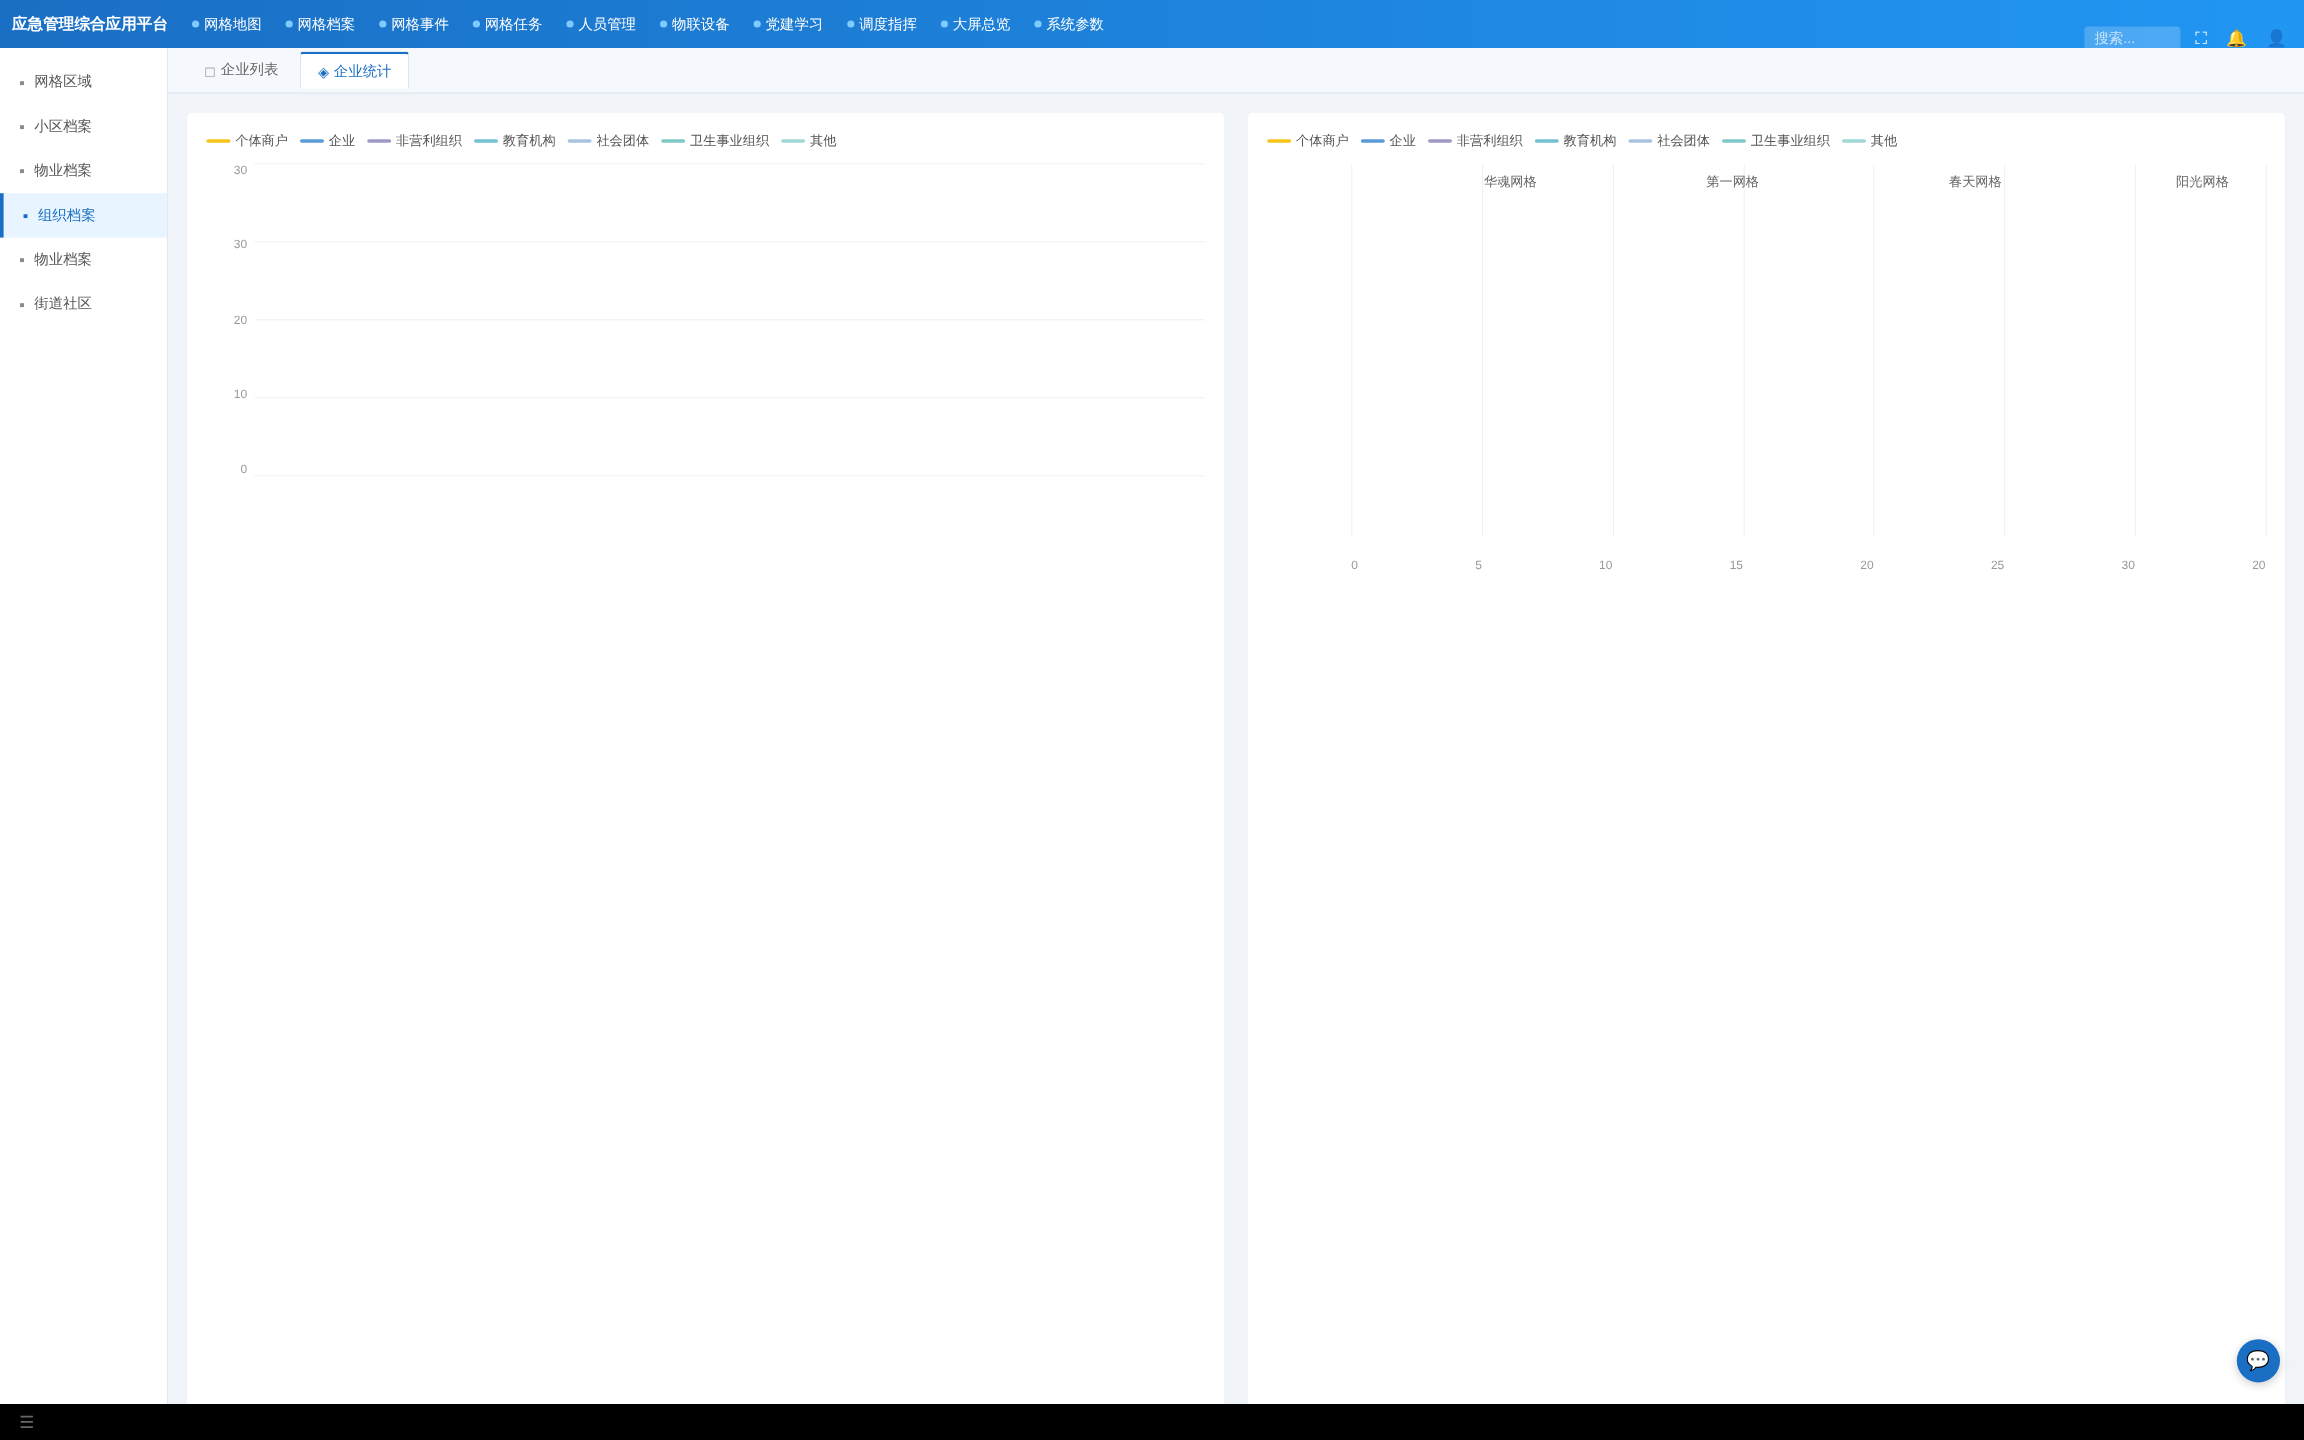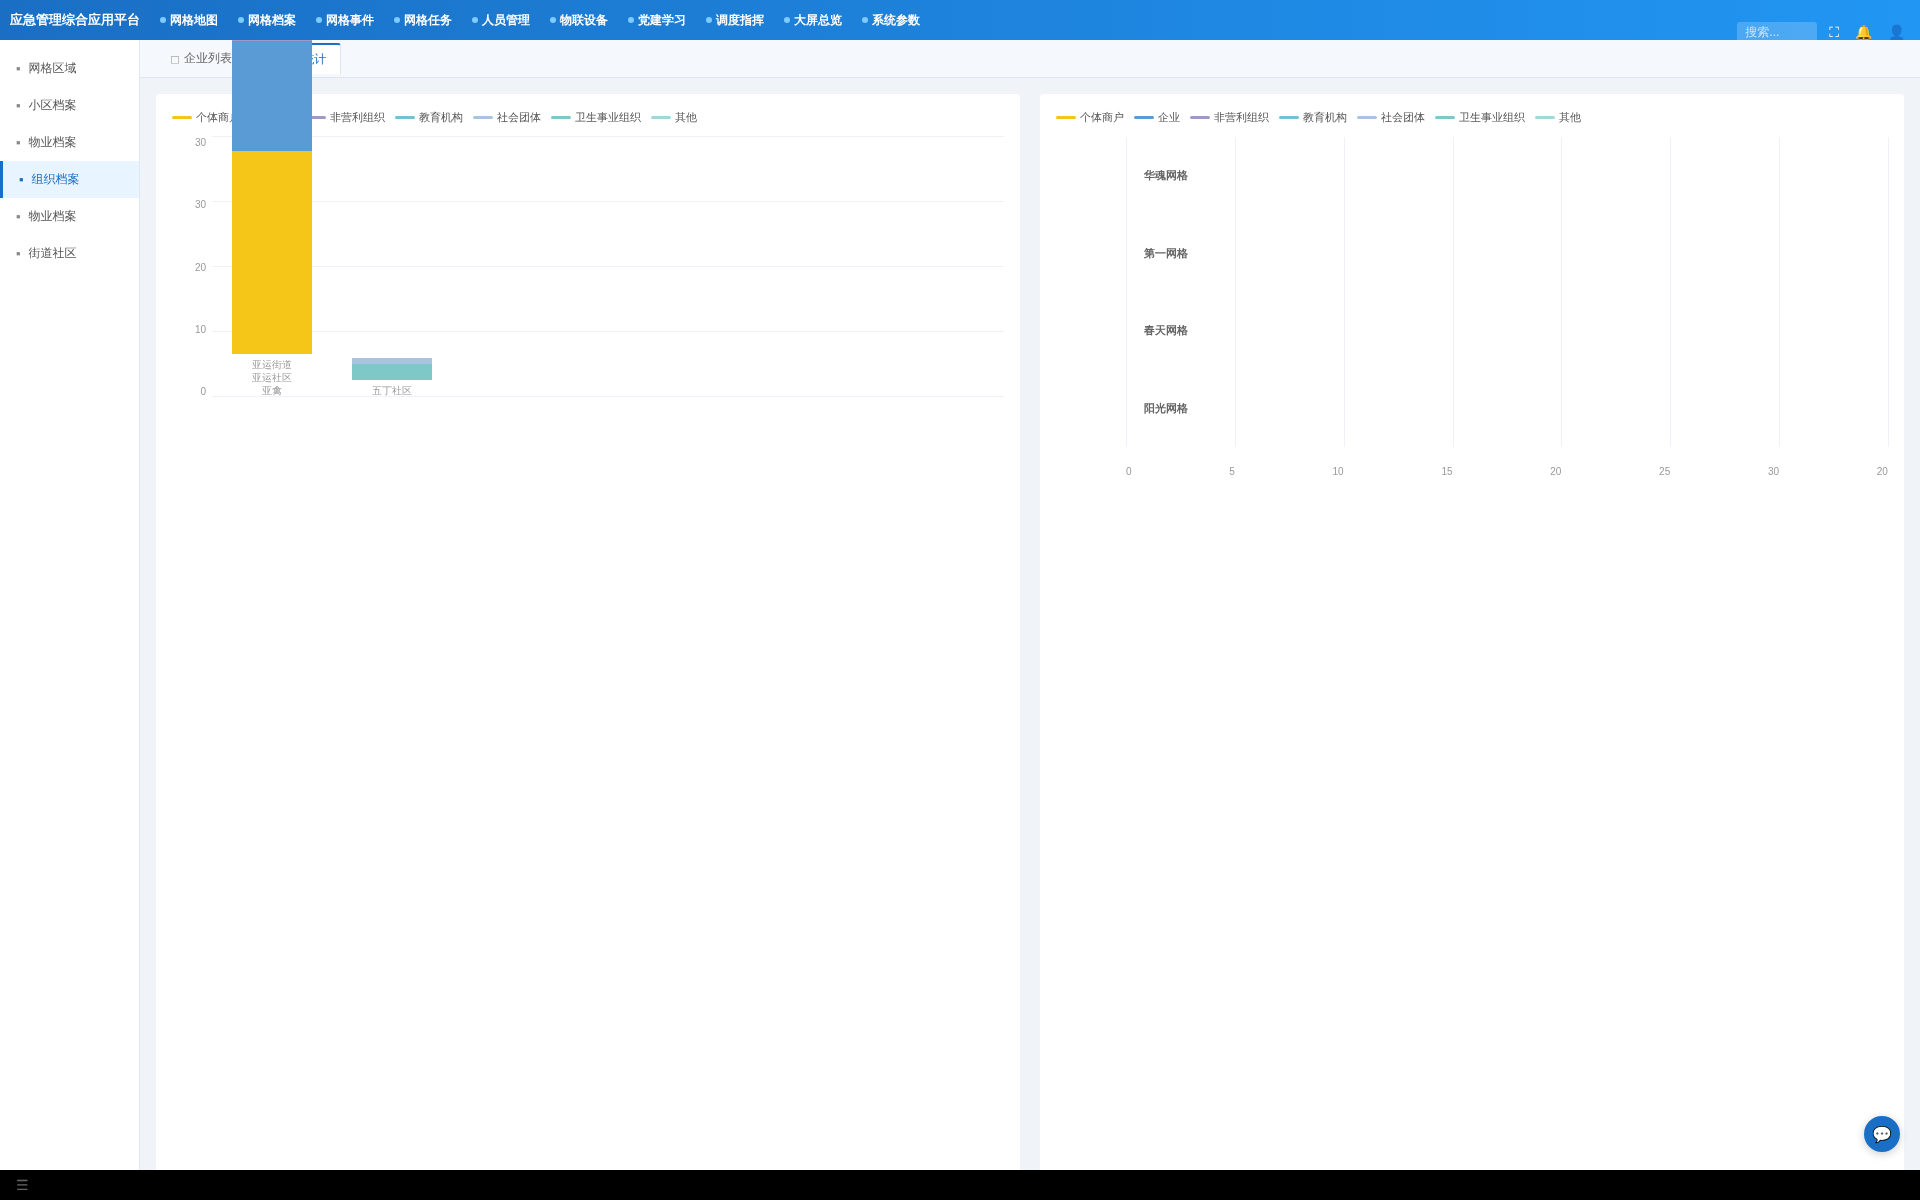--- a/index.html
+++ b/index.html
@@ -17,21 +17,20 @@
     .top-nav .brand {
       font-size: 13px;
       font-weight: bold;
       color: #fff;
       margin-right: 10px;
       white-space: nowrap;
     }
     .top-nav .nav-items {
       display: flex;
       flex: 1;
-      font-weight: bold;
     }
     .top-nav .nav-item {
       display: flex;
       align-items: center;
       padding: 0 10px;
       height: 40px;
       cursor: pointer;
       font-size: 12px;
       color: #fff;
       white-space: nowrap;
@@ -273,23 +272,22 @@
       bottom: 0;
       border-left: 1px solid #eef2f7;
     }
     .hbar-rows {
       position: absolute;
       left: 70px;
       right: 0;
       top: 0;
       bottom: 30px;
       display: flex;
-      flex-direction: column;
+      flex-direction: row;
       justify-content: space-around;
-      font-weight: bold;
     }
     .hbar-row {
       display: flex;
       align-items: center;
       height: 28px;
       gap: 0;
     }
     .hbar-row-label {
       position: absolute;
       left: 0;
@@ -455,39 +453,20 @@
               <div class="vbar-y-label">20</div>
               <div class="vbar-y-label">30</div>
               <div class="vbar-y-label">30</div>
             </div>
           <div class="vbar-grid">
               <div class="vbar-grid-line" style="bottom: 0%;"></div>
               <div class="vbar-grid-line" style="bottom: 25%;"></div>
               <div class="vbar-grid-line" style="bottom: 50%;"></div>
               <div class="vbar-grid-line" style="bottom: 75%;"></div>
               <div class="vbar-grid-line" style="bottom: 100%;"></div>
-            </div>
-          <div class="vbar-bars-area" style="height: 220px;">
-              <div class="vbar-group">
-                <div class="vbar-stack">
-                  <div class="vbar-segment" style="height: 203.5px; background: rgb(245, 197, 24);"></div>
-                  <div class="vbar-segment" style="height: 110px; background: rgb(91, 155, 213);"></div>
-                  <div class="vbar-segment" style="height: 55px; background: rgb(158, 154, 200);"></div>
-                </div>
-                <div class="vbar-x-label" style="white-space: pre-line;">亚运街道
-亚运社区
-亚禽</div>
-              </div>
-              <div class="vbar-group">
-                <div class="vbar-stack">
-                  <div class="vbar-segment" style="height: 16.5px; background: rgb(126, 200, 200);"></div>
-                  <div class="vbar-segment" style="height: 5.5px; background: rgb(168, 196, 224);"></div>
-                </div>
-                <div class="vbar-x-label" style="white-space: pre-line;">五丁社区</div>
-              </div>
             </div>
         </div>
       </div>
 
       <div class="chart-container">
         <div class="legend">
 
         <div class="legend-item">
               <span class="legend-dot" style="background:#f5c518;display:inline-block;"></span>
               <span>个体商户</span>

